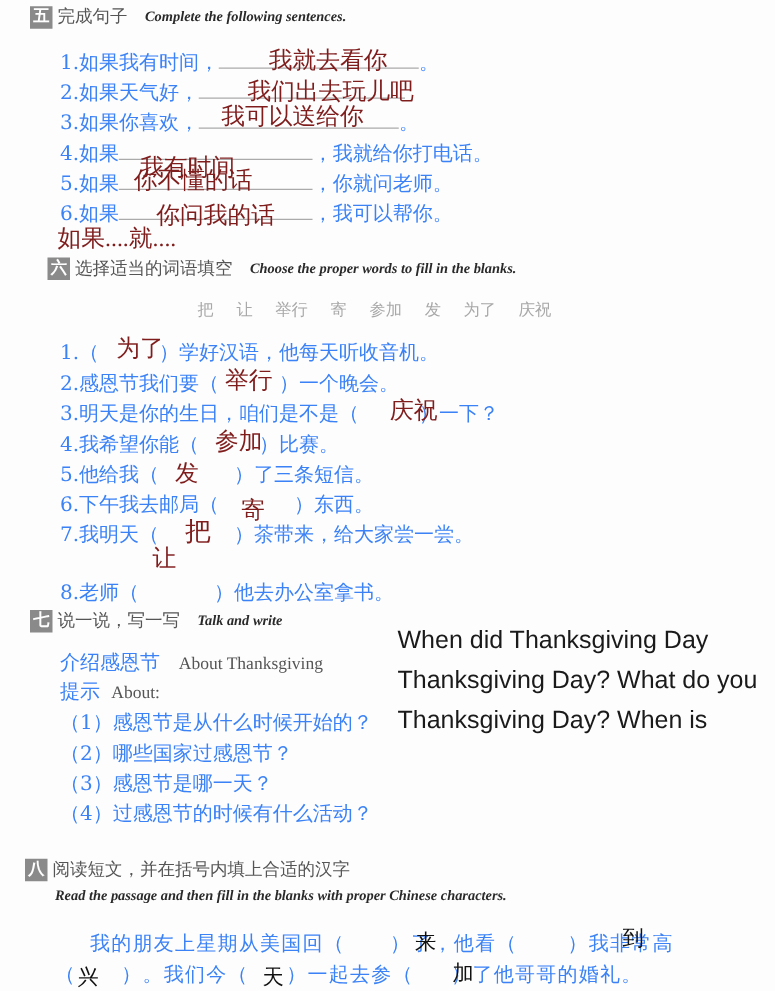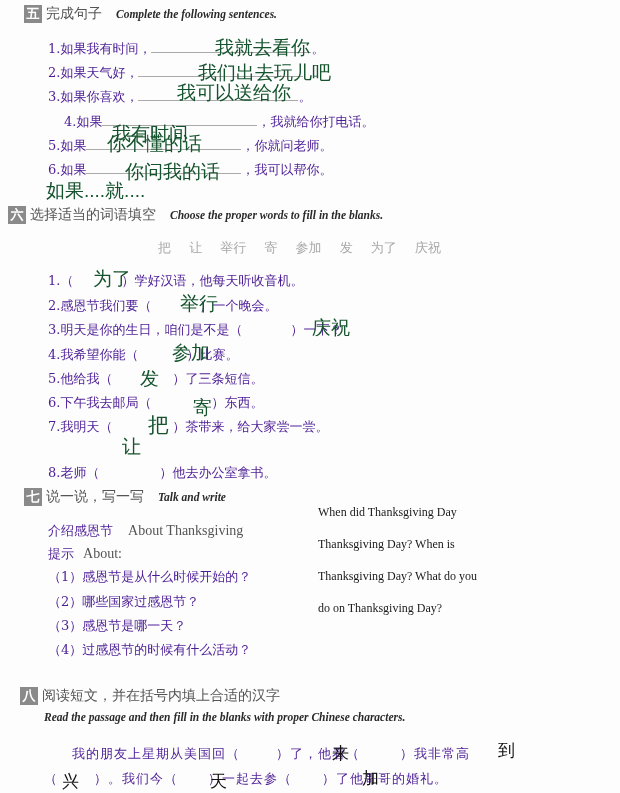--- a/index.html
+++ b/index.html
@@ -8,26 +8,26 @@
     font-family: "DejaVu Serif", serif; color: #3a3a3a;
   }
   .abs { position: absolute; white-space: nowrap; }
   .badge {
     display: inline-block; width: 18px; height: 18px; background: #8a8a8a; color: #fff;
     font-family: "DejaVu Sans", sans-serif; font-size: 13px; line-height: 18px; text-align: center;
     font-weight: bold; vertical-align: middle; margin-right: 4px;
   }
   .sec-title { font-family: "DejaVu Sans", sans-serif; font-size: 14px; color: #555; vertical-align: middle; }
   .sec-en { font-family: "Liberation Serif", serif; font-style: italic; font-weight: bold; font-size: 11.5px; color: #2a2a2a; margin-left: 14px; vertical-align: middle; }
-  .print { font-family: "DejaVu Serif", serif; font-size: 13px; color: #4c1d95; }
+  .print { font-family: "DejaVu Serif", serif; font-size: 16px; color: #3b82f6; }
   .blank { display: inline-block; border-bottom: 1px solid #aaa; height: 12px; vertical-align: baseline; }
-  .hand { font-family: Liberation Sans, sans-serif; color: #14532d; font-size: 19px; }
+  .hand { font-family: Liberation Serif, serif; color: #7f1d1d; font-size: 19px; }
   .hand-sm { font-family: "DejaVu Sans", sans-serif; color: #111; font-size: 17px; }
   .wordbank { font-family: "DejaVu Serif", serif; font-size: 13px; color: #a8a8a8; word-spacing: 14px; }
-  .en-answer { font-family: Liberation Serif, serif; font-size: 12px; color: #1a1a1a; line-height: 32px; }
+  .en-answer { font-family: Liberation Sans, sans-serif; font-size: 20px; color: #1a1a1a; line-height: 32px; }
   .clue-en { font-family: "Liberation Serif", serif; font-size: 14px; color: #555; }
 </style>
 </head>
 <body>
 
 <div class="abs" style="left:24px;top:3px;">
   <span class="badge">五</span><span class="sec-title">完成句子</span><span class="sec-en">Complete the following sentences.</span>
 </div>
 
 <div class="abs print" style="left:48px;top:40px;">
@@ -38,38 +38,38 @@
 <div class="abs print" style="left:48px;top:64px;">
   <span>2.</span><span>如果天气好，</span><span class="blank" style="width:165px;"></span>
 </div>
 <div class="abs hand" style="left:198px;top:60px;">我们出去玩儿吧</div>
 
 <div class="abs print" style="left:48px;top:88px;">
   <span>3.</span><span>如果你喜欢，</span><span class="blank" style="width:160px;"></span><span>。</span>
 </div>
 <div class="abs hand" style="left:177px;top:80px;">我可以送给你</div>
 
-<div class="abs print" style="left:48px;top:113px;margin-left:16px;">
+<div class="abs print" style="left:48px;top:113px;">
   <span>4.</span><span>如果</span><span class="blank" style="width:155px;"></span><span>，我就给你打电话。</span>
 </div>
 <div class="abs hand" style="left:112px;top:109px;margin-top:12px;">我有时间</div>
 
 <div class="abs print" style="left:48px;top:137px;">
   <span>5.</span><span>如果</span><span class="blank" style="width:155px;"></span><span>，你就问老师。</span>
 </div>
 <div class="abs hand" style="left:107px;top:131px;">你不懂的话</div>
 
 <div class="abs print" style="left:48px;top:161px;">
   <span>6.</span><span>如果</span><span class="blank" style="width:155px;"></span><span>，我可以帮你。</span>
 </div>
 <div class="abs hand" style="left:125px;top:159px;">你问我的话</div>
 
 <div class="abs hand" style="left:46px;top:178px;">如果....就....</div>
 
-<div class="abs" style="left:8px;top:204px;">
+<div class="abs" style="left:38px;top:204px;">
   <span class="badge">六</span><span class="sec-title">选择适当的词语填空</span><span class="sec-en">Choose the proper words to fill in the blanks.</span>
 </div>
 
 <div class="abs wordbank" style="left:158px;top:239px;">
   <span>把</span>
   <span>让</span>
   <span>举行</span>
   <span>寄</span>
   <span>参加</span>
   <span>发</span>
@@ -129,23 +129,22 @@
   <span class="clue-en" style="margin-left:4px;">About:</span>
 </div>
 
 <div class="abs print" style="left:48px;top:568px;"><span>（1）</span><span>感恩节是从什么时候开始的？</span></div>
 <div class="abs print" style="left:48px;top:593px;"><span>（2）</span><span>哪些国家过感恩节？</span></div>
 <div class="abs print" style="left:48px;top:617px;"><span>（3）</span><span>感恩节是哪一天？</span></div>
 <div class="abs print" style="left:48px;top:641px;"><span>（4）</span><span>过感恩节的时候有什么活动？</span></div>
 
 <div class="abs en-answer" style="left:318px;top:496px;">
   <div>When did Thanksgiving Day</div>
+  <div>Thanksgiving Day? What do you</div>
   <div>Thanksgiving Day? When is</div>
-  <div>Thanksgiving Day? What do you</div>
-  <div>do on Thanksgiving Day?</div>
 </div>
 
 <div class="abs" style="left:20px;top:685px;">
   <span class="badge">八</span><span class="sec-title">阅读短文，并在括号内填上合适的汉字</span>
 </div>
 <div class="abs sec-en" style="left:44px;top:711px;margin-left:0;">Read the passage and then fill in the blanks with proper Chinese characters.</div>
 
 <div class="abs print" style="left:72px;top:745px;letter-spacing:1px;">
   <span>我的朋友上星期从美国回（</span><span style="display:inline-block;width:36px;"></span><span>）了，他看（</span><span style="display:inline-block;width:40px;"></span><span>）我非常高</span>
 </div>

